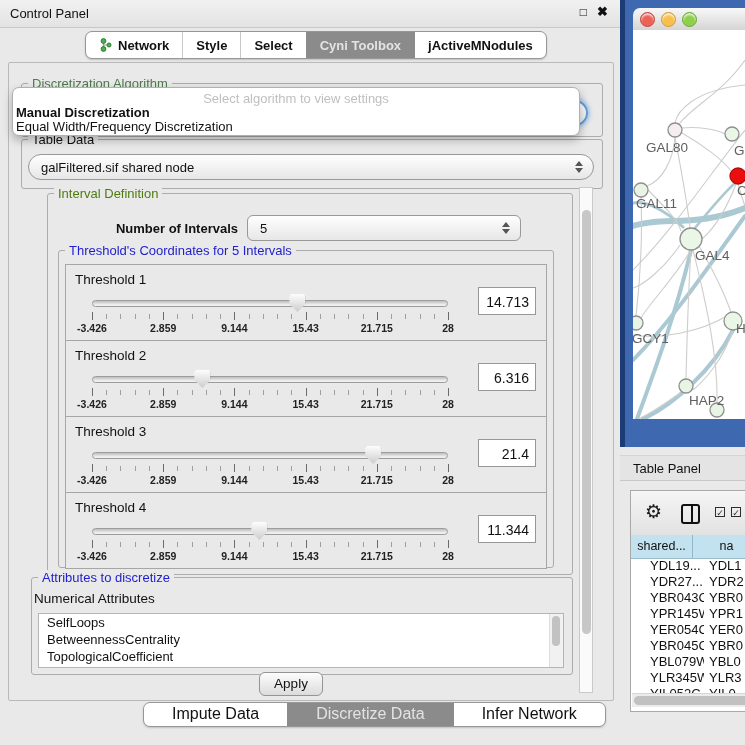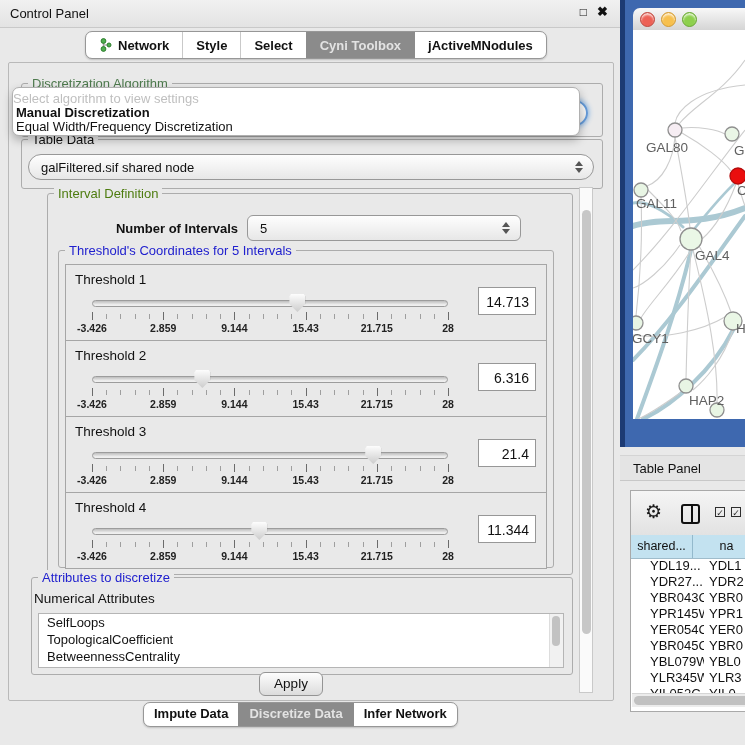--- a/index.html
+++ b/index.html
@@ -35,21 +35,21 @@
   .combo.sq{border-radius:6px}
   .combo.focus{border:2px solid #649ad8;box-shadow:0 0 5px 1px #86b4e4}
   .spinner{position:absolute;right:10px;top:50%;transform:translateY(-50%);
     display:flex;flex-direction:column;gap:2px}
   .spinner i{width:0;height:0;border-left:4px solid transparent;border-right:4px solid transparent}
   .spinner .up{border-bottom:5px solid #555}.spinner .down{border-top:5px solid #555}
 
   
   .popup{position:absolute;left:12px;top:87px;width:566px;height:47px;background:#fff;
     border:1px solid #b0b0b0;border-radius:7px;box-shadow:0 4px 10px rgba(0,0,0,.28);z-index:40}
-  .popup-ph{position:absolute;top:3px;left:0;right:0;color:#bfbfbf;font-size:13px}
+  .popup-ph{position:absolute;top:3px;left:0;right:0;text-align:center;color:#bfbfbf;font-size:13px}
   .popup-i1{position:absolute;top:17px;left:3px;font-size:13px;font-weight:bold}
   .popup-i2{position:absolute;top:31px;left:3px;font-size:13px}
 
   
   .num-label{position:absolute;font-size:13px;font-weight:bold;text-align:right}
   .th-stack{position:absolute;left:6px;top:14px;right:6px}
   .th-panel{position:relative;height:75px;border:1px solid #a6a6a6;margin-top:-1px;background:#e9e9e9}
   .th-label{position:absolute;left:9px;top:7px;font-size:13.5px;font-weight:normal}
   .slider{position:absolute;left:26px;top:28px;width:356px;height:44px}
   .track{position:absolute;left:0;top:7px;width:100%;height:7px;border-radius:4px;box-sizing:border-box;
@@ -76,21 +76,21 @@
   .apply-btn{position:absolute;width:62px;height:22px;border:1px solid #949494;border-radius:6px;
     background:linear-gradient(#fdfdfd,#dcdcdc);font-size:13.5px;text-align:center;line-height:21px}
 
   .inner-scroll{position:absolute;left:570px;top:124px;width:14px;height:506px;background:#fafafa;
     border:1px solid #c9c9c9;box-sizing:border-box}
   .inner-scroll .thumb3{position:absolute;left:1.5px;top:22px;width:9px;height:424px;border-radius:5px;background:#c7c7c7}
 
   
   .bottom-tabs{position:absolute;left:143px;top:702px;height:23px;display:flex;background:#fff;
     border:1px solid #979797;border-radius:7px;overflow:hidden;box-shadow:0 1px 2px rgba(0,0,0,.18)}
-  .btab{padding:0 10px;font-size:13px;font-weight:bold;line-height:22px}
+  .btab{padding:0 28px;font-size:16px;font-weight:normal;line-height:22px}
   .btab + .btab{border-left:1px solid #c9c9c9}
   .btab.selected{background:#8b8b8b;color:#e3e3e3;border-left-color:#8b8b8b}
   .btab.selected + .btab{border-left-color:#8b8b8b}
 
   
   .net-frame{position:absolute;left:620px;top:0;width:125px;height:447px;
     background:linear-gradient(90deg,#1d3b74 0,#1d3b74 5px,#3e68af 5px)}
   .net-titlebar{position:absolute;left:13px;top:8px;width:112px;height:22px;
     background:linear-gradient(#f8f8f8,#d5d5d5);border-top-left-radius:7px;border-bottom:1px solid #bbb}
   .light{position:absolute;top:4px;width:13px;height:13px;border-radius:50%;
@@ -293,22 +293,22 @@
 
         </div>
       </div>
     </div>
 
     <div class="group" style="left:22px;top:514px;width:540px;height:96px">
       <span class="group-title t-blue">Attributes to discretize</span>
       <span class="attr-label" style="left:2px;top:13px">Numerical Attributes</span>
       <div class="attr-list" style="left:6px;top:35px;width:524px;height:53px">
         <div class="item">SelfLoops</div>
+        <div class="item">BetweennessCentrality</div>
         <div class="item">TopologicalCoefficient</div>
-        <div class="item">BetweennessCentrality</div>
         <div class="vscroll-mini">
             <div class="thumb2"></div>
           </div>
       </div>
     </div>
 
     <div class="apply-btn" style="left:250px;top:609px">Apply</div>
 
     <div class="inner-scroll">
         <div class="thumb3"></div>

